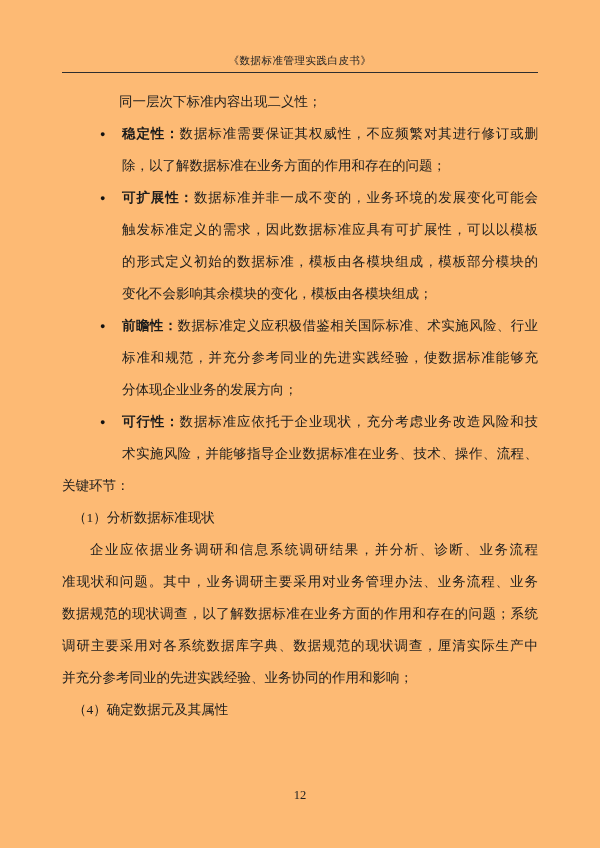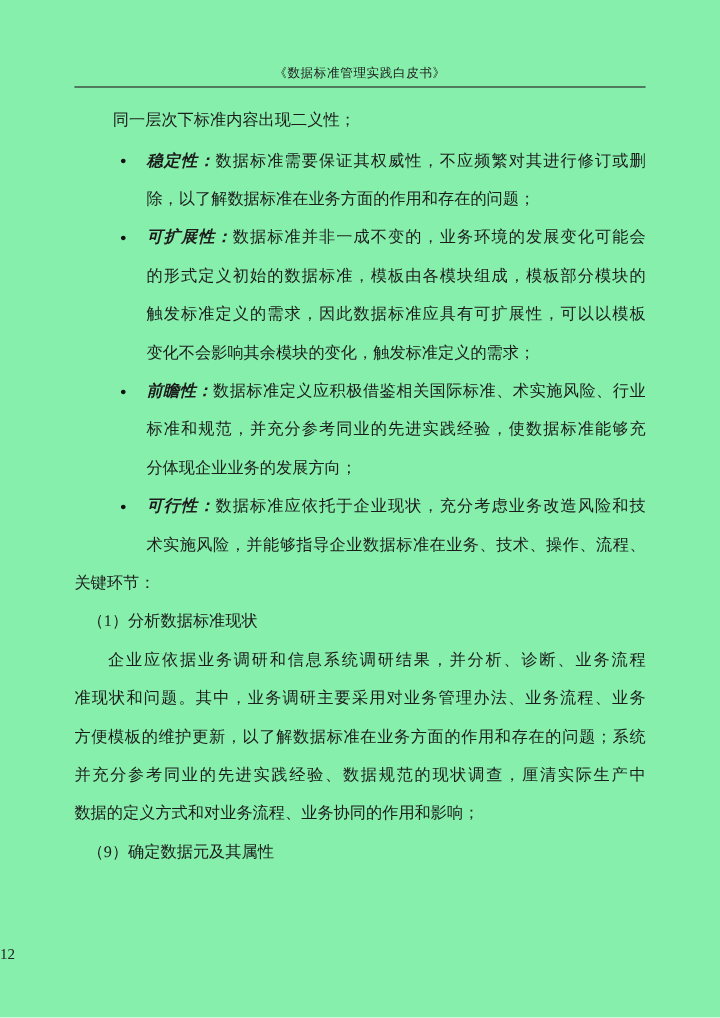--- a/index.html
+++ b/index.html
@@ -1,20 +1,20 @@
 <!DOCTYPE html>
 <html><head>
 <meta charset="utf-8">
 <style>
   * { margin:0; padding:0; box-sizing:border-box; }
   html,body { background:#ffffff; }
   .page {
     position:relative;
     width:600px; height:848px;
-    background:#86efac;
+    background:#fdba74;
     font-family:"Liberation Serif","DejaVu Serif",serif;
     color:#1c1c1c;
     overflow:hidden;
   }
   .header-title {
     position:absolute; top:54px; left:0; right:0;
     text-align:center;
     font-size:10.5px;
     letter-spacing:0.5px;
     color:#222222;
@@ -25,32 +25,32 @@
   }
   .body {
     position:absolute; top:86px; left:62px; width:476px;
     font-size:13.5px;
     line-height:32px;
     color:#1c1c1c;
   }
   .line { min-height:32px; }
   
   .fill { text-align:justify; text-align-last:justify; }
-  .intro { margin-left:32px;font-family:Liberation Mono, monospace; }
+  .intro { margin-left:57px; }
   .bullet { position:relative; margin-left:60px; width:416px; }
   .bullet .marker {
     position:absolute; left:-22px; top:0;
     font-size:9px; line-height:32px; color:#111111;
   }
-  .term { font-weight:bold;font-style:italic; }
+  .term { font-weight:bold; }
   .indent1 { text-indent:28px; }
   .sub { margin-left:11px; }
   .footer {
     position:absolute; top:788px; left:0; right:0;
-    text-align:left;
+    text-align:center;
     font-size:12.5px;
     color:#222222;
   }
 </style>
 </head>
 <body>
 
 <div class="page">
 
   <div class="header-title">《数据标准管理实践白皮书》</div>
@@ -62,23 +62,23 @@
 
     <div class="bullet">
       <span class="marker">●</span>
       <div class="line fill"><span class="term">稳定性：</span><span>数据标准需要保证其权威性，不应频繁对其进行修订或删</span></div>
       <div class="line">除，以了解数据标准在业务方面的作用和存在的问题；</div>
     </div>
 
     <div class="bullet">
       <span class="marker">●</span>
       <div class="line fill"><span class="term">可扩展性：</span><span>数据标准并非一成不变的，业务环境的发展变化可能会</span></div>
+      <div class="line fill">触发标准定义的需求，因此数据标准应具有可扩展性，可以以模板</div>
       <div class="line fill">的形式定义初始的数据标准，模板由各模块组成，模板部分模块的</div>
-      <div class="line fill">触发标准定义的需求，因此数据标准应具有可扩展性，可以以模板</div>
-      <div class="line">变化不会影响其余模块的变化，触发标准定义的需求；</div>
+      <div class="line">变化不会影响其余模块的变化，模板由各模块组成；</div>
     </div>
 
     <div class="bullet">
       <span class="marker">●</span>
       <div class="line fill"><span class="term">前瞻性：</span><span>数据标准定义应积极借鉴相关国际标准、术实施风险、行业</span></div>
       <div class="line fill">标准和规范，并充分参考同业的先进实践经验，使数据标准能够充</div>
       <div class="line">分体现企业业务的发展方向；</div>
     </div>
 
     <div class="bullet">
@@ -89,24 +89,24 @@
 
     <div>
       <div class="line">关键环节：</div>
     </div>
 
     <div class="line sub">（1）分析数据标准现状</div>
 
     <div>
       <div class="line fill indent1">企业应依据业务调研和信息系统调研结果，并分析、诊断、业务流程</div>
       <div class="line fill">准现状和问题。其中，业务调研主要采用对业务管理办法、业务流程、业务</div>
-      <div class="line fill">方便模板的维护更新，以了解数据标准在业务方面的作用和存在的问题；系统</div>
-      <div class="line fill">并充分参考同业的先进实践经验、数据规范的现状调查，厘清实际生产中</div>
-      <div class="line">数据的定义方式和对业务流程、业务协同的作用和影响；</div>
+      <div class="line fill">数据规范的现状调查，以了解数据标准在业务方面的作用和存在的问题；系统</div>
+      <div class="line fill">调研主要采用对各系统数据库字典、数据规范的现状调查，厘清实际生产中</div>
+      <div class="line">并充分参考同业的先进实践经验、业务协同的作用和影响；</div>
     </div>
 
-    <div class="line sub">（9）确定数据元及其属性</div>
+    <div class="line sub">（4）确定数据元及其属性</div>
 
   </div>
 
   <div class="footer">12</div>
 
 </div>
 
 </body></html>

